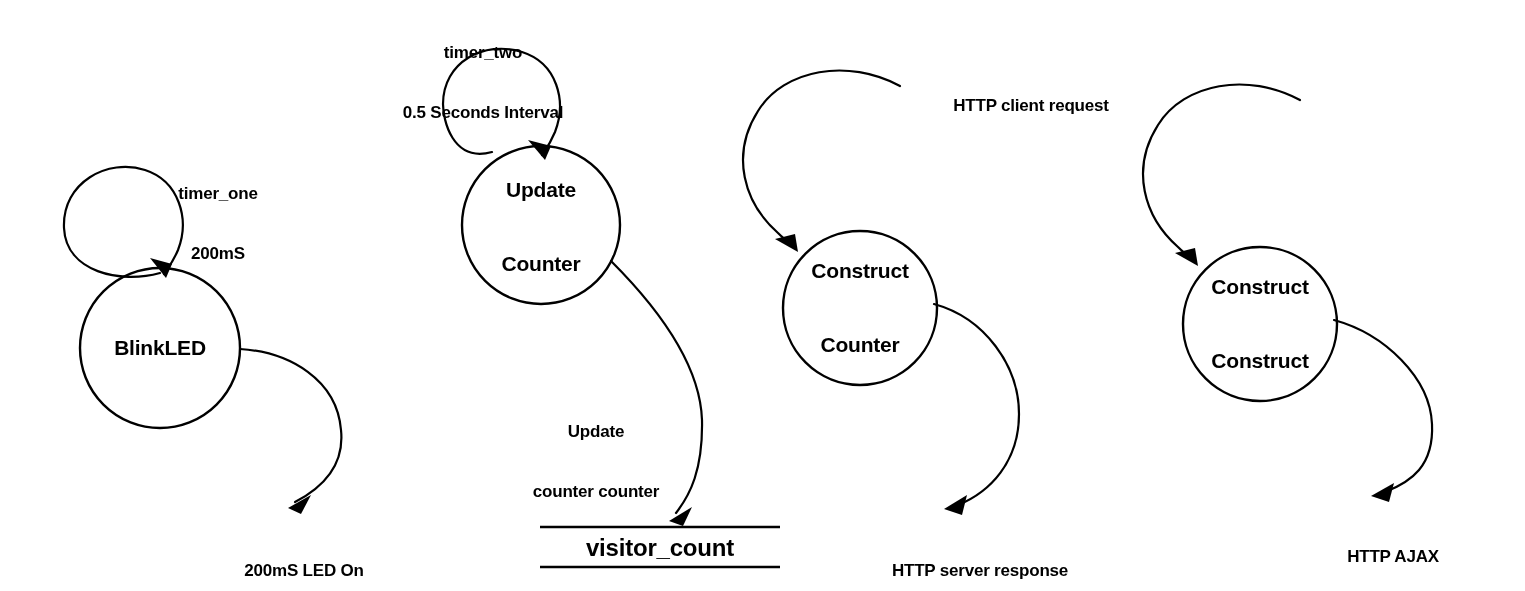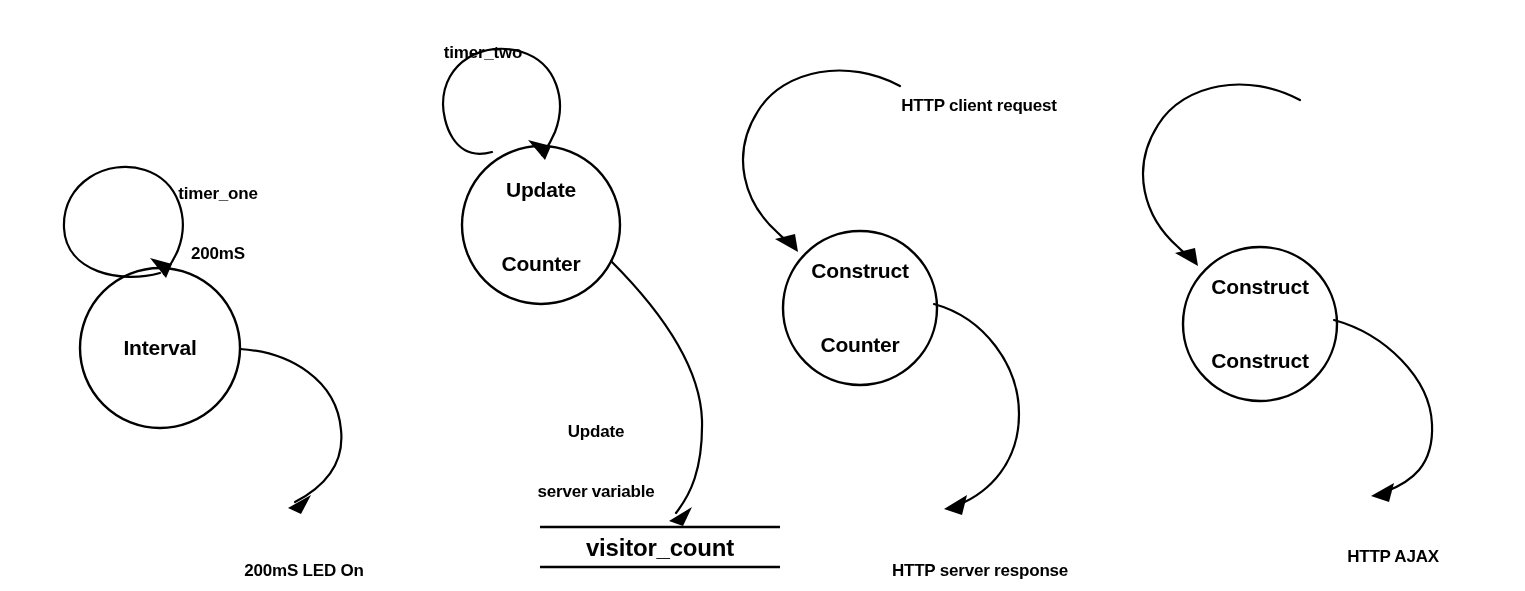--- a/index.html
+++ b/index.html
@@ -147,44 +147,45 @@
       <path class="arrow-head" d="M 1371 496 L 1394 483 L 1389 502 Z"></path>
     </g>
 
   </svg>
 
   <div class="txt edge-label" style="left:218px; top:144px;">
     <div>timer_one</div>
     <div>200mS</div>
   </div>
 
-  <div class="txt node-label" style="left:160px; top:348px;">Interval</div>
+  <div class="txt node-label" style="left:160px; top:348px;">BlinkLED</div>
 
   <div class="txt edge-label" style="left:304px; top:521px;">
     <div>200mS LED On</div>
     
   </div>
 
   <div class="txt edge-label" style="left:483px; top:3px;">
     <div>timer_two</div>
+    <div>0.5 Seconds Interval</div>
   </div>
 
   <div class="txt node-label" style="left:541px; top:227px;">
     <div>Update</div>
     <div>Counter</div>
   </div>
 
   <div class="txt edge-label" style="left:596px; top:382px;">
     <div>Update</div>
-    <div>server variable</div>
+    <div>counter counter</div>
   </div>
 
   <div class="txt store-label" style="left:660px; top:548px;">visitor_count</div>
 
-  <div class="txt edge-label" style="left:979px; top:96px;text-align:right;">HTTP client request</div>
+  <div class="txt edge-label" style="left:1031px; top:96px;text-align:right;">HTTP client request</div>
 
   <div class="txt node-label" style="left:860px; top:308px;">
     <div>Construct</div>
     <div>Counter</div>
   </div>
 
   <div class="txt edge-label" style="left:980px; top:521px;">
     <div>HTTP server response</div>
     
   </div>

